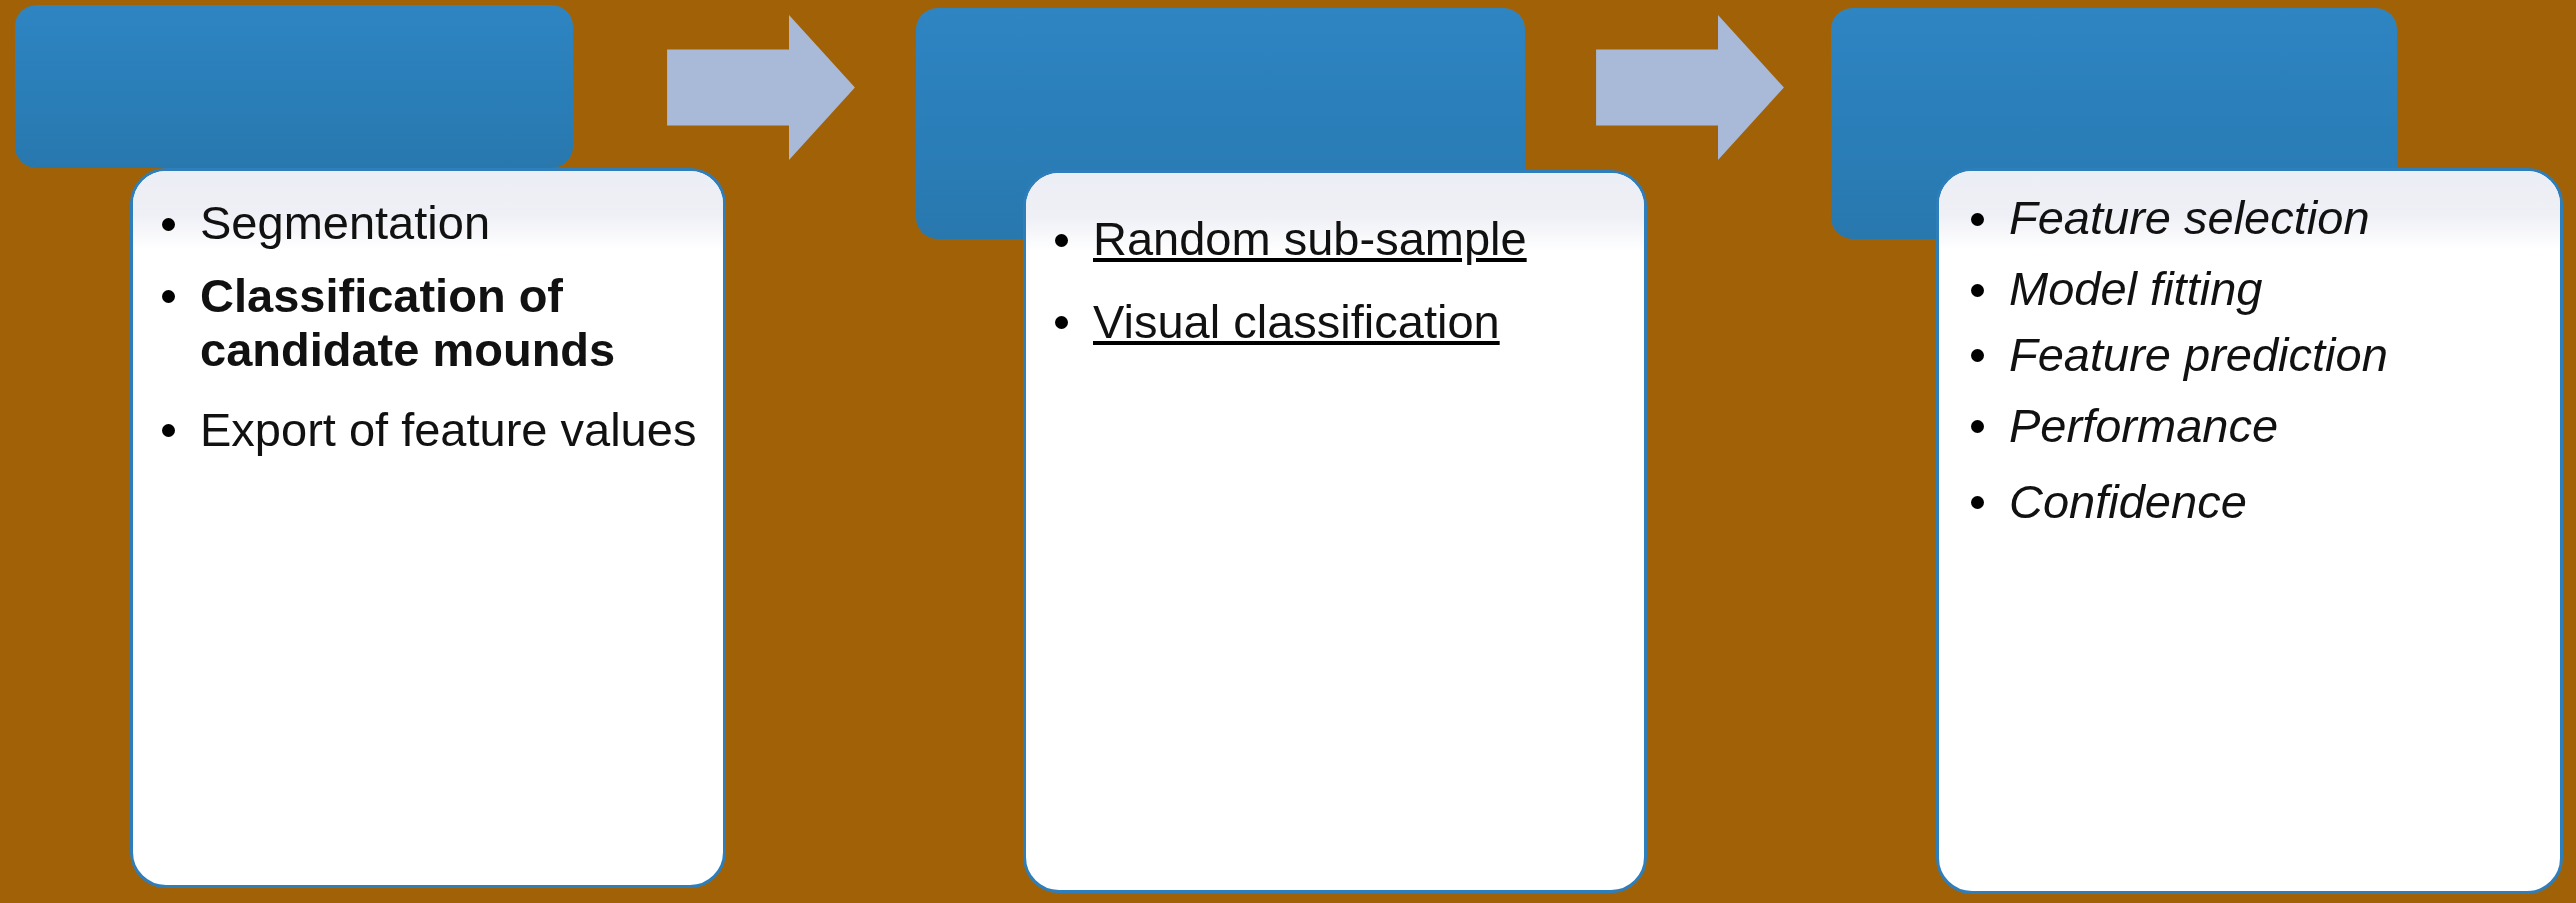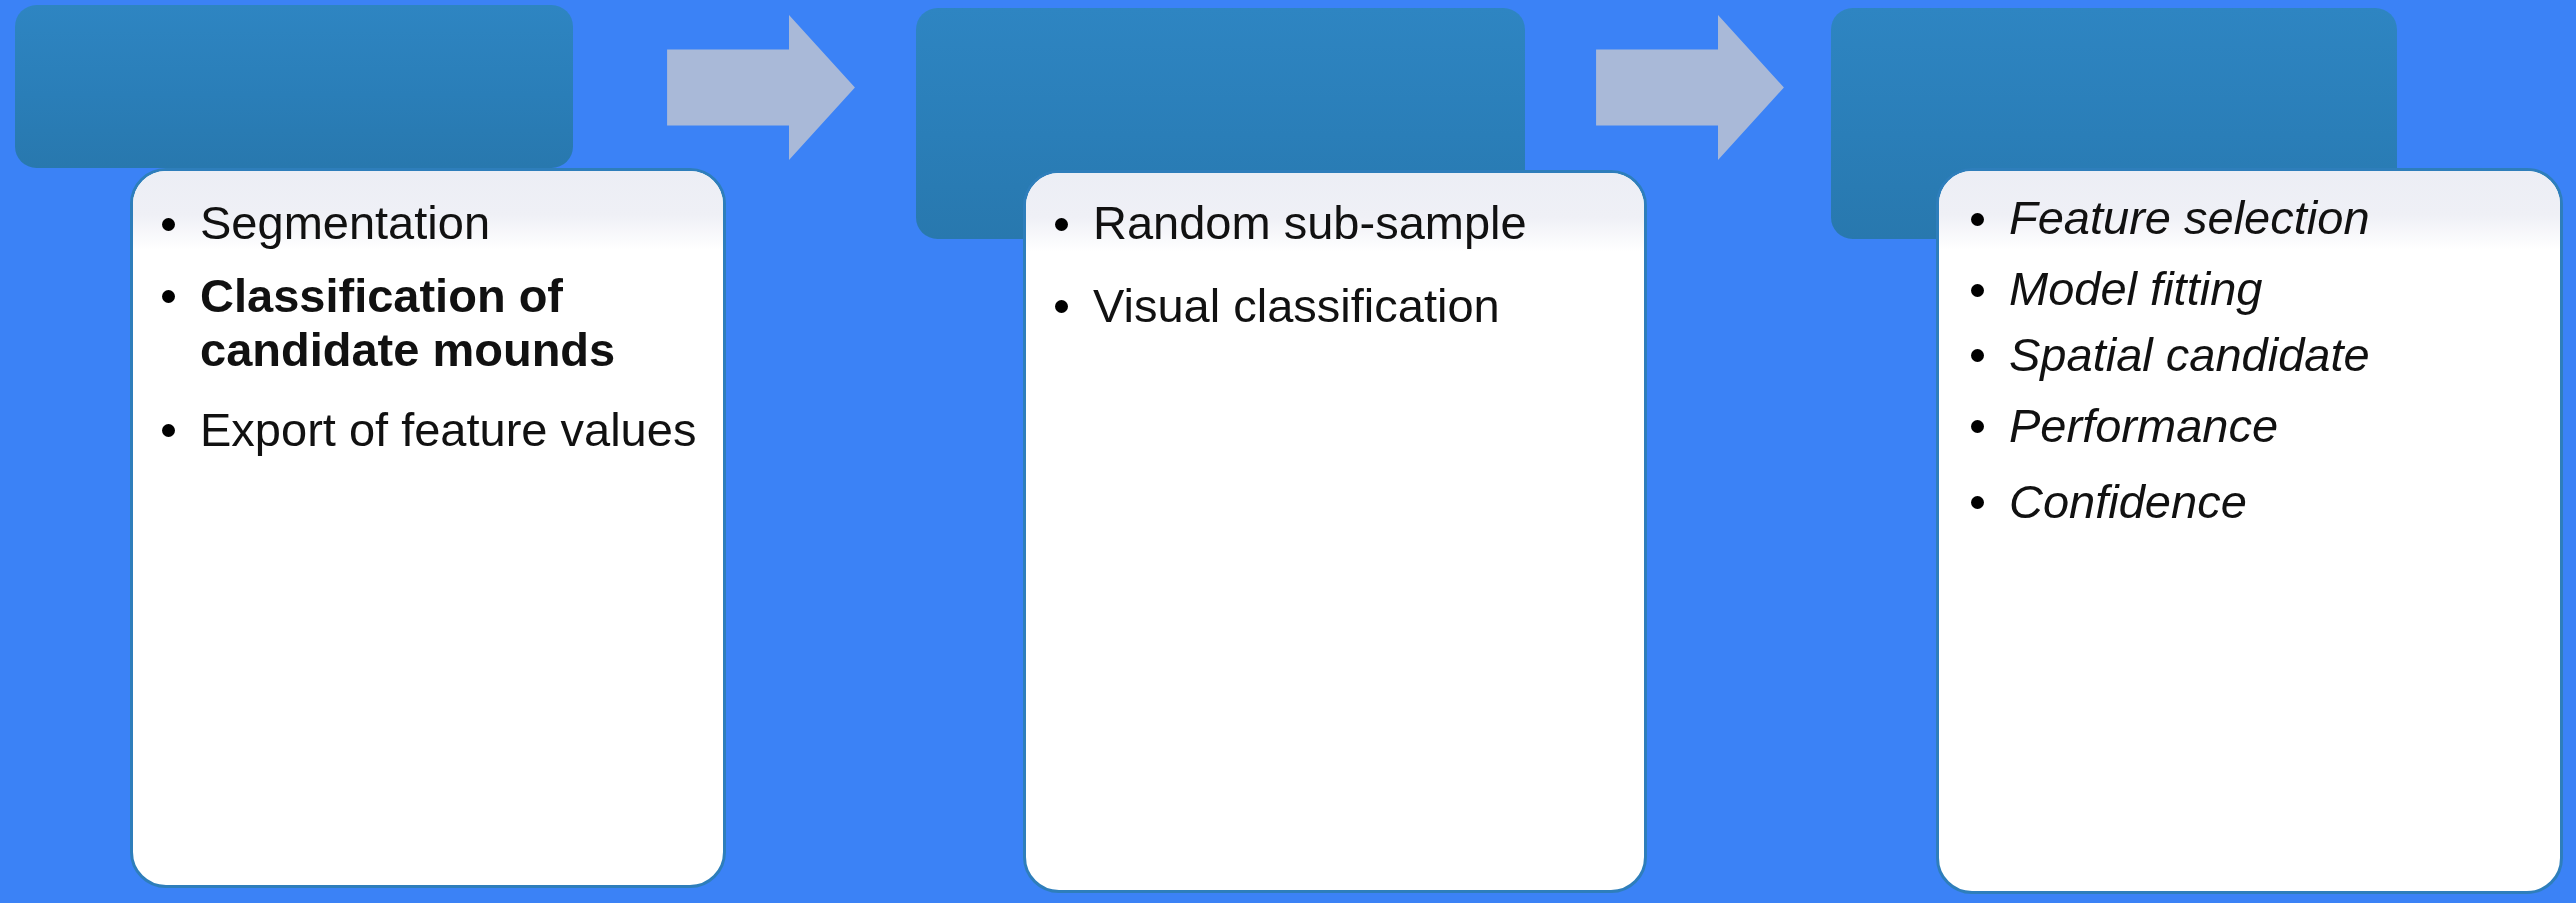--- a/index.html
+++ b/index.html
@@ -10,21 +10,21 @@
   body {
     width: 2576px;
     height: 904px;
     font-family: "Liberation Sans", sans-serif;
     overflow: hidden;
   }
   #canvas {
     position: relative;
     width: 2576px;
     height: 904px;
-    background: #3b82f6;
+    background: #a16207;
   }
 
   
   .stage-header {
     position: absolute;
     background: linear-gradient(180deg, #2e85c2 0%, #2a7eb8 55%, #2878ae 100%);
     border-radius: 21.5px;
     box-shadow: 0 0 0 0 rgba(0,0,0,0);
     z-index: 1;
   }
@@ -127,21 +127,21 @@
       <polygon points="0,42 148,42 148,0 228,88 148,176 148,134 0,134" fill="#a9b9d8"></polygon>
     </svg>
   </div>
 
   <div class="stage-header" style="left:916px; top:8.3px; width:609px; height:231px;">
   </div>
   <div class="stage-header-label" style="left:934px; top:25px; width:594px;">Sample objects</div>
 
   <div class="stage-card" style="left:1023px; top:170px; width:624px; height:723px;">
   </div>
-  <ul class="bullet-list" style="left:1050px; top:196px; width:588px;">
+  <ul class="bullet-list" style="left:1050px; top:212px; width:588px;text-decoration:underline;">
     <li class="bullet-item" style="margin-bottom:28px;">
       <span class="bullet-dot"></span>
       <span class="bullet-text">Random sub-sample</span>
     </li>
     <li class="bullet-item">
       <span class="bullet-dot"></span>
       <span class="bullet-text">Visual classification</span>
     </li>
   </ul>
 
@@ -161,21 +161,21 @@
     <li class="bullet-item" style="margin-bottom:16.5px;">
       <span class="bullet-dot"></span>
       <span class="bullet-text">Feature selection</span>
     </li>
     <li class="bullet-item" style="margin-bottom:11px;">
       <span class="bullet-dot"></span>
       <span class="bullet-text">Model fitting</span>
     </li>
     <li class="bullet-item" style="margin-bottom:16.5px;">
       <span class="bullet-dot"></span>
-      <span class="bullet-text">Spatial candidate</span>
+      <span class="bullet-text">Feature prediction</span>
     </li>
     <li class="bullet-item" style="margin-bottom:21.5px;">
       <span class="bullet-dot"></span>
       <span class="bullet-text">Performance</span>
     </li>
     <li class="bullet-item">
       <span class="bullet-dot"></span>
       <span class="bullet-text">Confidence</span>
     </li>
   </ul>

